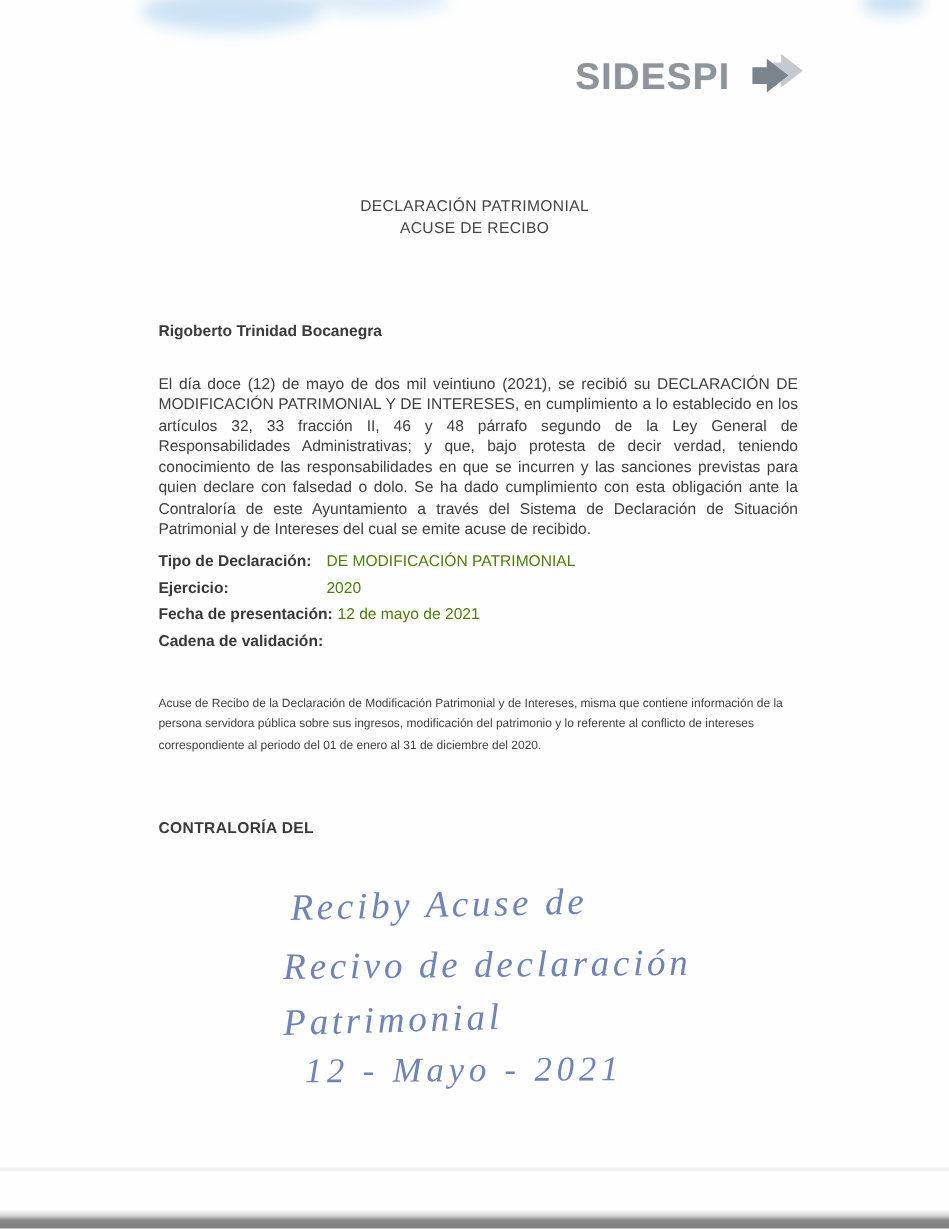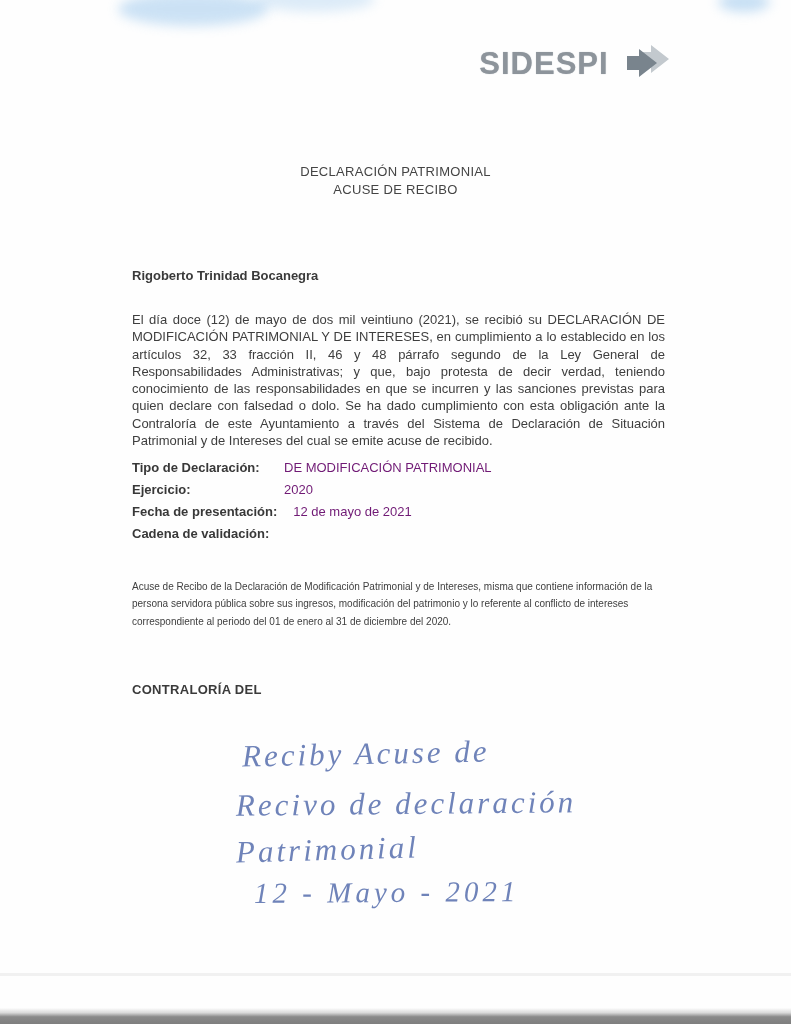--- a/index.html
+++ b/index.html
@@ -35,22 +35,22 @@
 
   .name{position:absolute;left:132px;top:268px;font-size:13px;font-weight:bold;color:#3a3a3a;text-align:center;}
 
   .para1{
     position:absolute;left:132px;top:311px;width:533px;
     font-size:13px;line-height:17.3px;text-align:justify;color:#3e3e3e;
   }
 
   .details{position:absolute;left:132px;top:460px;width:480px;font-size:13px;}
   .detail-row{display:flex;margin-bottom:5.5px;line-height:16.5px;}
-  .detail-label{font-weight:bold;min-width:136px;color:#383838;padding-right:16px;}
-  .detail-value{color:#701a75;}
+  .detail-label{font-weight:bold;min-width:136px;color:#383838;padding-right:4px;}
+  .detail-value{color:#4d7c0f;}
 
   .para2{
     position:absolute;left:132px;top:578px;width:552px;
     font-size:10px;line-height:17.3px;text-align:left;color:#3e3e3e;
   }
 
   .signature{position:absolute;left:132px;top:682px;font-size:13px;font-weight:bold;letter-spacing:.3px;color:#3a3a3a;}
 
   
   .hand{

